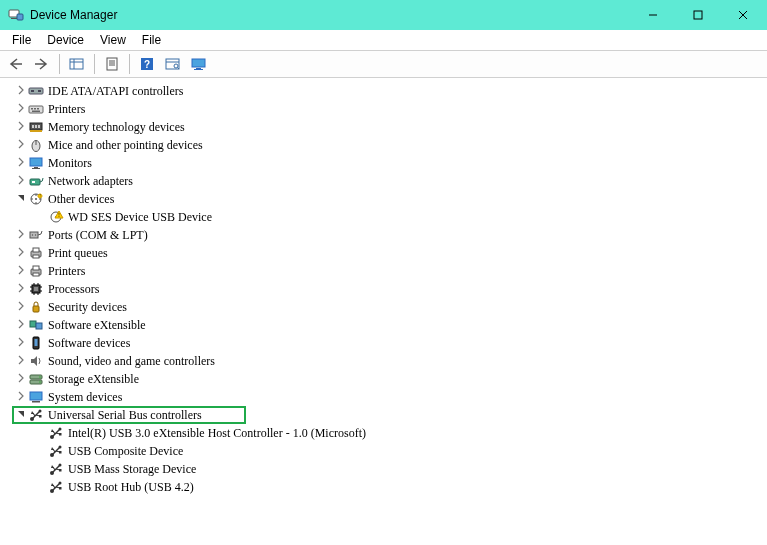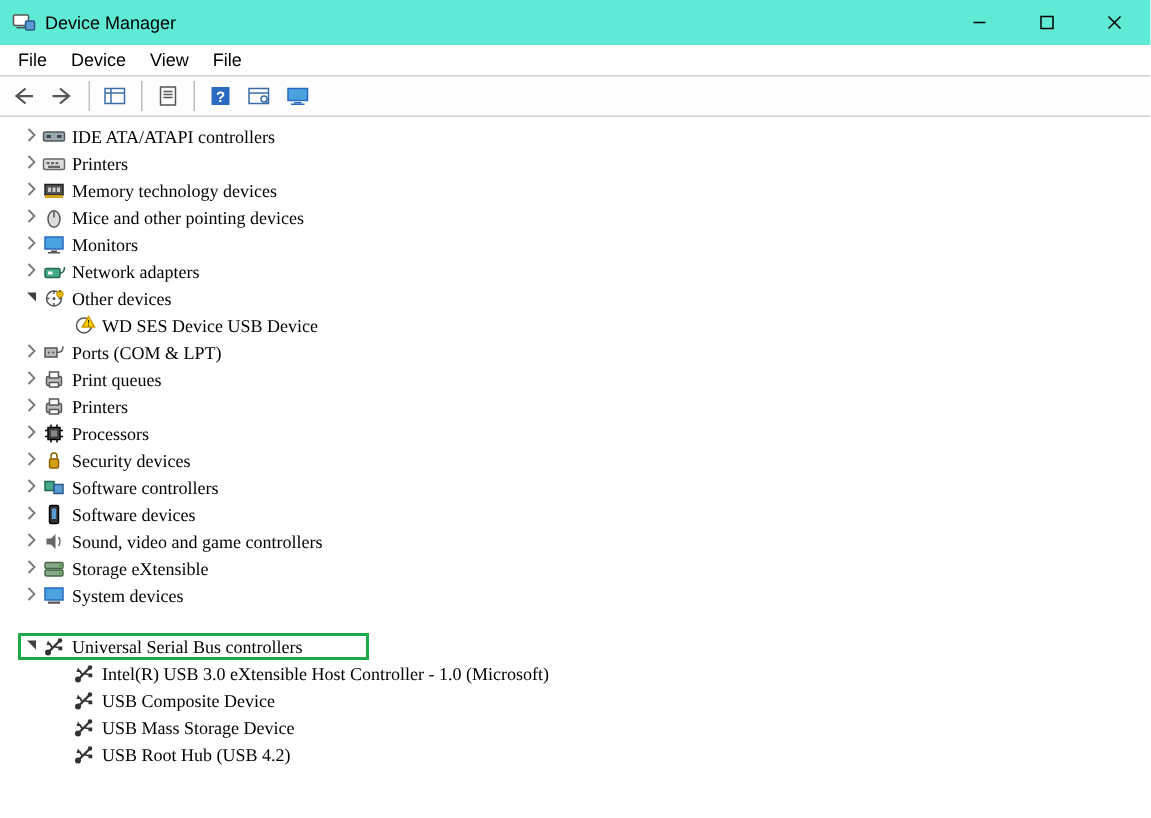--- a/index.html
+++ b/index.html
@@ -77,21 +77,20 @@
   }
   .arrow.open{color:#000;}
   .dicon{
     width:16px;height:16px;flex:0 0 16px;
     margin-right:4px;
     display:inline-flex;align-items:center;justify-content:center;
   }
   .label{font-size:12px;}
   .highlight-row{
     position:relative;
-    margin-top:16px;
   }
   .highlight-box{
     position:absolute;
     left: -2px;
     top: 0px;
     height: 18px;
     border: 2px solid #1faa4a;
     pointer-events:none;
     width: 234px;
   }
@@ -391,21 +390,21 @@
       <span style="display: inline-block; width: 0px;"></span>
       <span class="arrow"><svg width="10" height="10">
           <path d="M3 1 L7 5 L3 9" stroke="#777" fill="none" stroke-width="1.2"></path>
         </svg></span>
       <span class="dicon">
         <svg width="16" height="16" viewBox="0 0 16 16">
           <rect x="2" y="4" width="6" height="6" fill="#4a8" stroke="#265"></rect>
           <rect x="8" y="6" width="6" height="6" fill="#5a9bd5" stroke="#2a5a8a"></rect>
         </svg>
       </span>
-      <span class="label">Software controllers</span>
+      <span class="label">Software eXtensible</span>
     </div>
     <div class="row">
       <span style="display: inline-block; width: 0px;"></span>
       <span class="arrow"><svg width="10" height="10">
           <path d="M3 1 L7 5 L3 9" stroke="#777" fill="none" stroke-width="1.2"></path>
         </svg></span>
       <span class="dicon">
         <svg width="16" height="16" viewBox="0 0 16 16">
           <rect x="5" y="2" width="6" height="12" rx="1" fill="#333" stroke="#000"></rect>
           <rect x="6.5" y="4" width="3" height="7" fill="#5a9bd5"></rect>

